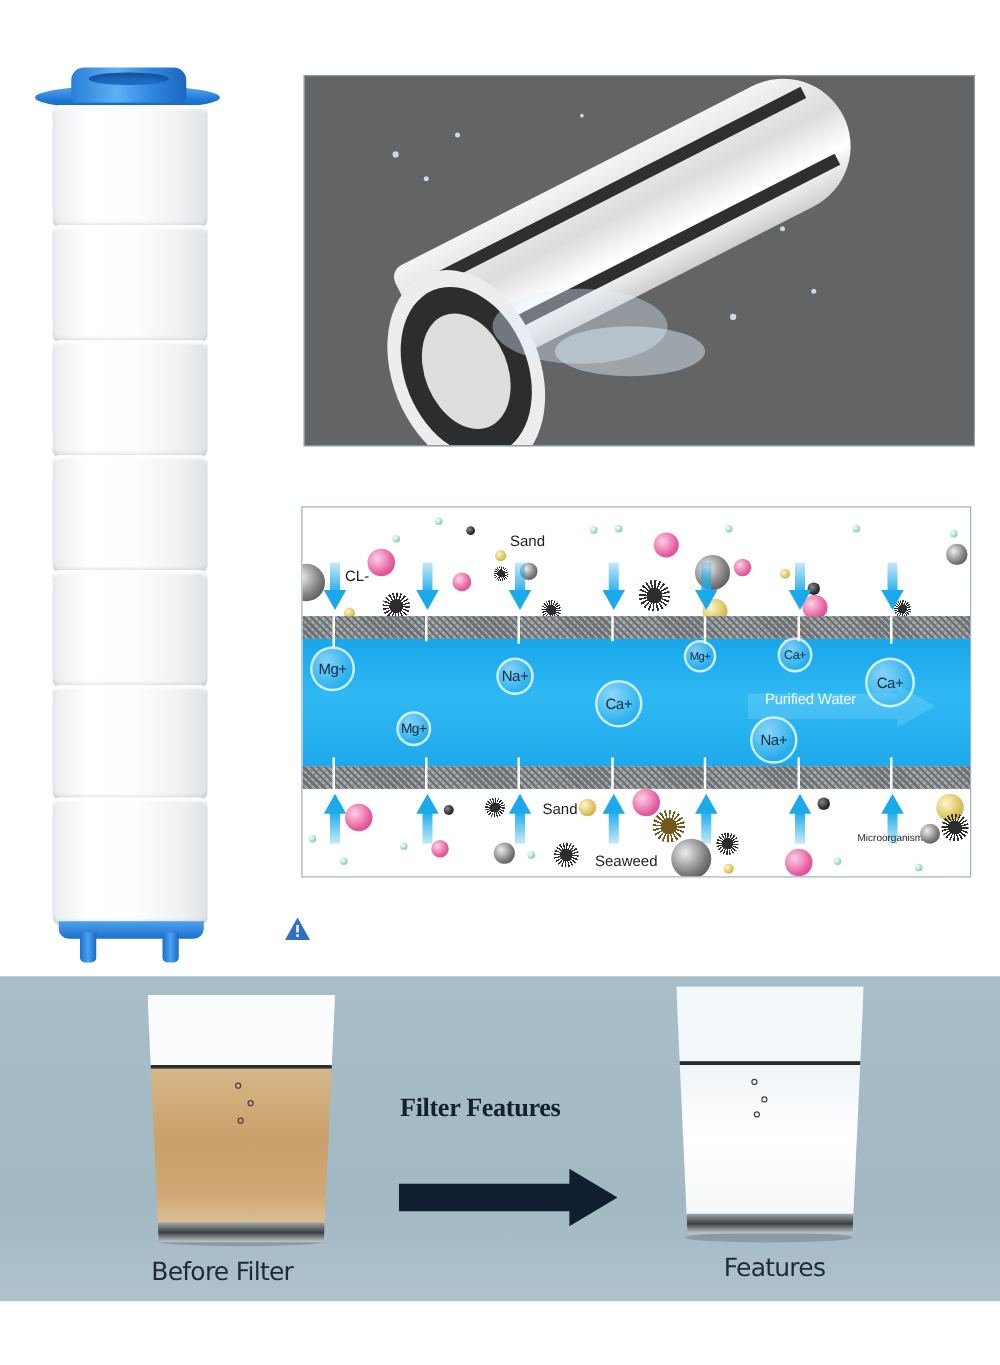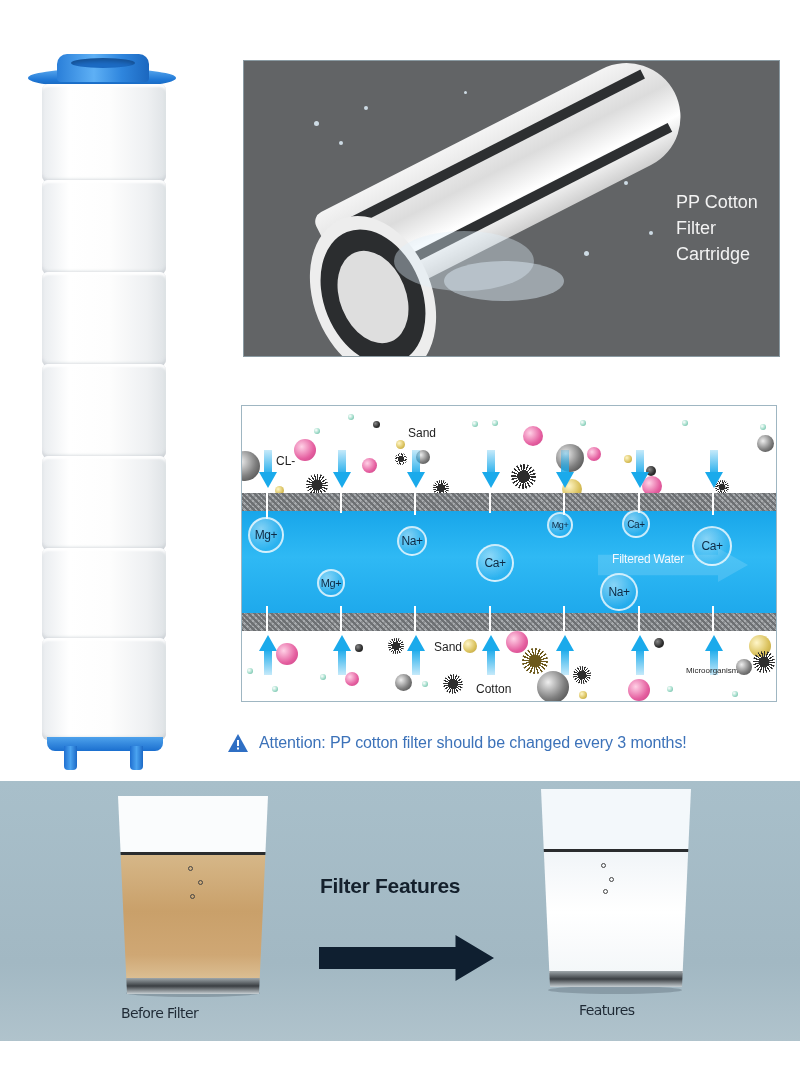--- a/index.html
+++ b/index.html
@@ -102,24 +102,24 @@
   .glass.before .rim-line { top: 56px; }
   .glass.before .liquid { top: 59px; background: linear-gradient(#d6b788, #c9a06a 45%, #cfa774 80%, #dcc095); }
   .glass.after { left: 541px; top: 8px; }
   .glass.after .air { height: 60px; background: #f3f8fb; }
   .glass.after .rim-line { top: 60px; }
   .glass.after .liquid { top: 63px; background: linear-gradient(#f1f5f8, #ffffff 50%, #f4f7f9); }
   .bubble { position: absolute; border: 1px solid #444; border-radius: 50%; width: 5px; height: 5px; }
   .shadow-ellipse { position: absolute; height: 8px; border-radius: 50%; background: rgba(80,95,105,.35); }
 
   .features-title { position: absolute; left: 320px; top: 874px; color: #14202c;
-    font-family: Liberation Sans, sans-serif; font-weight: bold; font-size: 21px; letter-spacing: -.3px; }
+    font-family: Liberation Serif, serif; font-weight: bold; font-size: 21px; letter-spacing: -.3px; }
   .big-arrow { position: absolute; left: 319px; top: 935px; width: 175px; height: 46px; background: #0f1f30;
     clip-path: polygon(0 26%, 78% 26%, 78% 0, 100% 50%, 78% 100%, 78% 74%, 0 74%); }
-  .caption { position: absolute; color: #1f2a35; font-family: "DejaVu Sans", sans-serif; font-size: 14px; letter-spacing: -.6px; }
+  .caption { position: absolute; color: #1f2a35; font-family: "DejaVu Sans", sans-serif; font-size: 20px; letter-spacing: -.6px; }
   .caption.before { left: 121px; top: 1005px; }
   .caption.after { left: 579px; top: 1002px; }
 </style>
 </head>
 <body>
 
 <div class="cartridge">
   <div class="cap-flange"></div>
   <div class="cap-ring"></div>
   <div class="body-seg" style="top:84px;height:98px"></div>
@@ -145,25 +145,20 @@
   </div>
   <div class="splash" style="left:150px;top:170px;width:140px;height:60px;opacity:.45"></div>
   <div class="splash" style="left:200px;top:200px;width:120px;height:40px;opacity:.55"></div>
   <div class="splash" style="left:70px;top:60px;width:5px;height:5px"></div>
   <div class="splash" style="left:95px;top:80px;width:4px;height:4px"></div>
   <div class="splash" style="left:120px;top:45px;width:4px;height:4px"></div>
   <div class="splash" style="left:220px;top:30px;width:3px;height:3px"></div>
   <div class="splash" style="left:380px;top:120px;width:4px;height:4px"></div>
   <div class="splash" style="left:405px;top:170px;width:4px;height:4px"></div>
   <div class="splash" style="left:340px;top:190px;width:5px;height:5px"></div>
-  <div class="cutaway-label">
-    <span>PP Cotton</span>
-    <span>Filter</span>
-    <span>Cartridge</span>
-  </div>
 </div>
 
 <div class="diagram">
 
   <div class="p grey" style="left:-12px;top:45px;width:30px;height:30px"></div>
   <div class="p pink" style="left:52px;top:33px;width:22px;height:22px"></div>
   <div class="dlabel" style="left:34px;top:48px">CL-</div>
   <div class="p mint" style="left:72px;top:22px;width:6px;height:6px"></div>
   <div class="p yellow" style="left:33px;top:80px;width:9px;height:9px"></div>
   <div class="p spiky" style="left:64px;top:68px;width:22px;height:22px"></div>
@@ -212,21 +207,21 @@
   <div class="tick" style="left:470px;top:87px;height:22px"></div>
   <div class="tick" style="left:24px;top:200px;height:26px"></div>
   <div class="tick" style="left:98px;top:200px;height:26px"></div>
   <div class="tick" style="left:172px;top:200px;height:26px"></div>
   <div class="tick" style="left:247px;top:200px;height:26px"></div>
   <div class="tick" style="left:321px;top:200px;height:26px"></div>
   <div class="tick" style="left:396px;top:200px;height:26px"></div>
   <div class="tick" style="left:470px;top:200px;height:26px"></div>
 
   <div class="water-arrow"></div>
-  <div class="purified">Filtered Water</div>
+  <div class="purified">Purified Water</div>
 
   <div class="ion" style="left:6px;top:111px;width:36px;height:36px">Mg+</div>
   <div class="ion" style="left:75px;top:163px;width:28px;height:28px;font-size:11px">Mg+</div>
   <div class="ion" style="left:155px;top:120px;width:30px;height:30px">Na+</div>
   <div class="ion" style="left:234px;top:138px;width:38px;height:38px">Ca+</div>
   <div class="ion" style="left:305px;top:106px;width:26px;height:26px;font-size:9px">Mg+</div>
   <div class="ion" style="left:380px;top:104px;width:28px;height:28px;font-size:10px">Ca+</div>
   <div class="ion" style="left:358px;top:167px;width:38px;height:38px">Na+</div>
   <div class="ion" style="left:450px;top:120px;width:40px;height:40px">Ca+</div>
 
@@ -241,21 +236,21 @@
   <div class="p pink" style="left:34px;top:237px;width:22px;height:22px"></div>
   <div class="p pink" style="left:103px;top:266px;width:14px;height:14px"></div>
   <div class="p dark" style="left:113px;top:238px;width:8px;height:8px"></div>
   <div class="p spiky" style="left:146px;top:232px;width:16px;height:16px"></div>
   <div class="p grey" style="left:153px;top:268px;width:17px;height:17px"></div>
   <div class="dlabel" style="left:192px;top:234px">Sand</div>
   <div class="p yellow" style="left:221px;top:233px;width:14px;height:14px"></div>
   <div class="p spiky" style="left:201px;top:268px;width:20px;height:20px"></div>
   <div class="p pink" style="left:264px;top:225px;width:22px;height:22px"></div>
   <div class="p spiky" style="left:280px;top:242px;width:26px;height:26px;background:radial-gradient(circle,#6d5a1c 35%,transparent 36%),repeating-conic-gradient(#6d5a1c 0 8deg,transparent 8deg 18deg)"></div>
-  <div class="dlabel" style="left:234px;top:276px">Cotton</div>
+  <div class="dlabel" style="left:234px;top:276px">Seaweed</div>
   <div class="p grey" style="left:295px;top:265px;width:32px;height:32px"></div>
   <div class="p spiky" style="left:331px;top:260px;width:18px;height:18px"></div>
   <div class="p pink" style="left:386px;top:273px;width:22px;height:22px"></div>
   <div class="p yellow" style="left:337px;top:285px;width:8px;height:8px"></div>
   <div class="dlabel small" style="left:444px;top:260px">Microorganism</div>
   <div class="p dark" style="left:412px;top:232px;width:10px;height:10px"></div>
   <div class="p yellow" style="left:507px;top:229px;width:22px;height:22px"></div>
   <div class="p grey" style="left:494px;top:253px;width:16px;height:16px"></div>
   <div class="p spiky" style="left:511px;top:245px;width:22px;height:22px"></div>
   <div class="p mint" style="left:5px;top:262px;width:6px;height:6px"></div>
@@ -267,21 +262,20 @@
 </div>
 
 <div class="attention">
   <span class="warn-icon">
     <svg width="22" height="20" viewBox="0 0 22 20">
       <polygon points="11,1 21,19 1,19" fill="#2f6fc4"></polygon>
       <rect x="10" y="7" width="2" height="6" fill="#ffffff"></rect>
       <rect x="10" y="14.5" width="2" height="2" fill="#ffffff"></rect>
     </svg>
   </span>
-  <span class="attention-text">Attention: PP cotton filter should be changed every 3 months!</span>
 </div>
 
 <div class="compare">
   <div class="shadow-ellipse" style="left:126px;top:208px;width:134px"></div>
   <div class="glass before">
     <div class="air"></div>
     <div class="rim-line"></div>
     <div class="liquid"></div>
     <div class="bubble" style="left:70px;top:70px"></div>
     <div class="bubble" style="left:80px;top:84px"></div>

